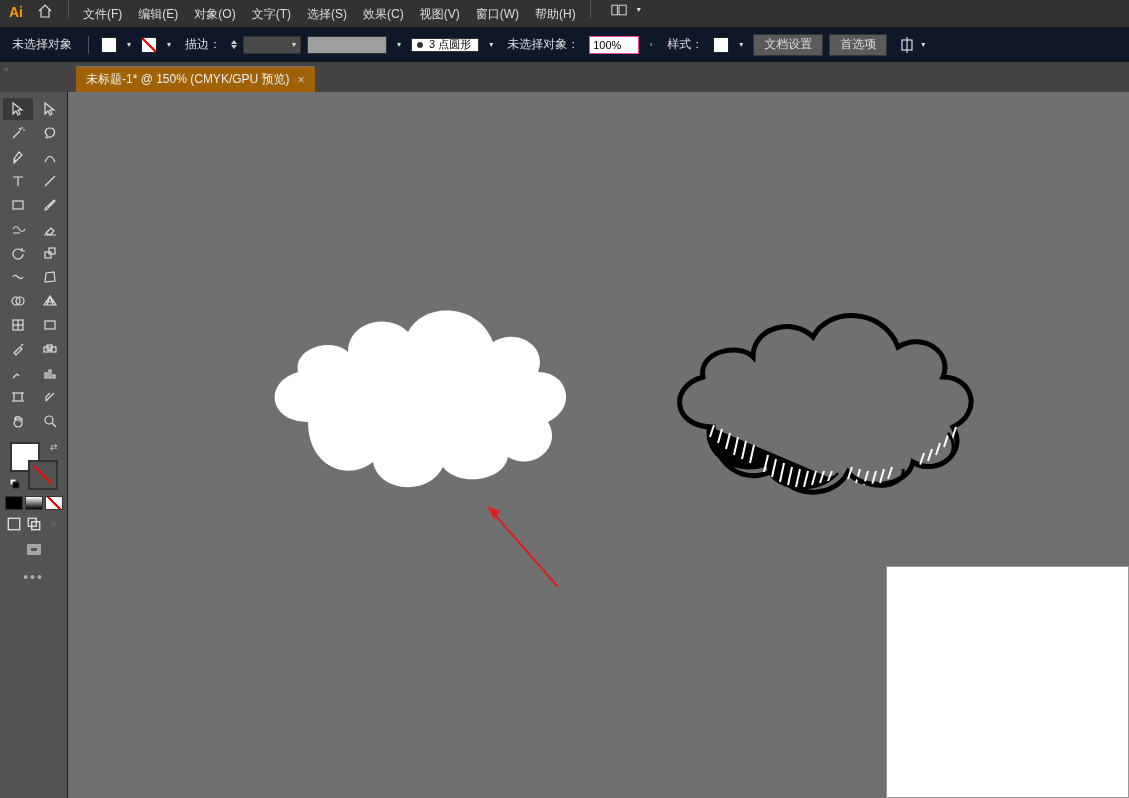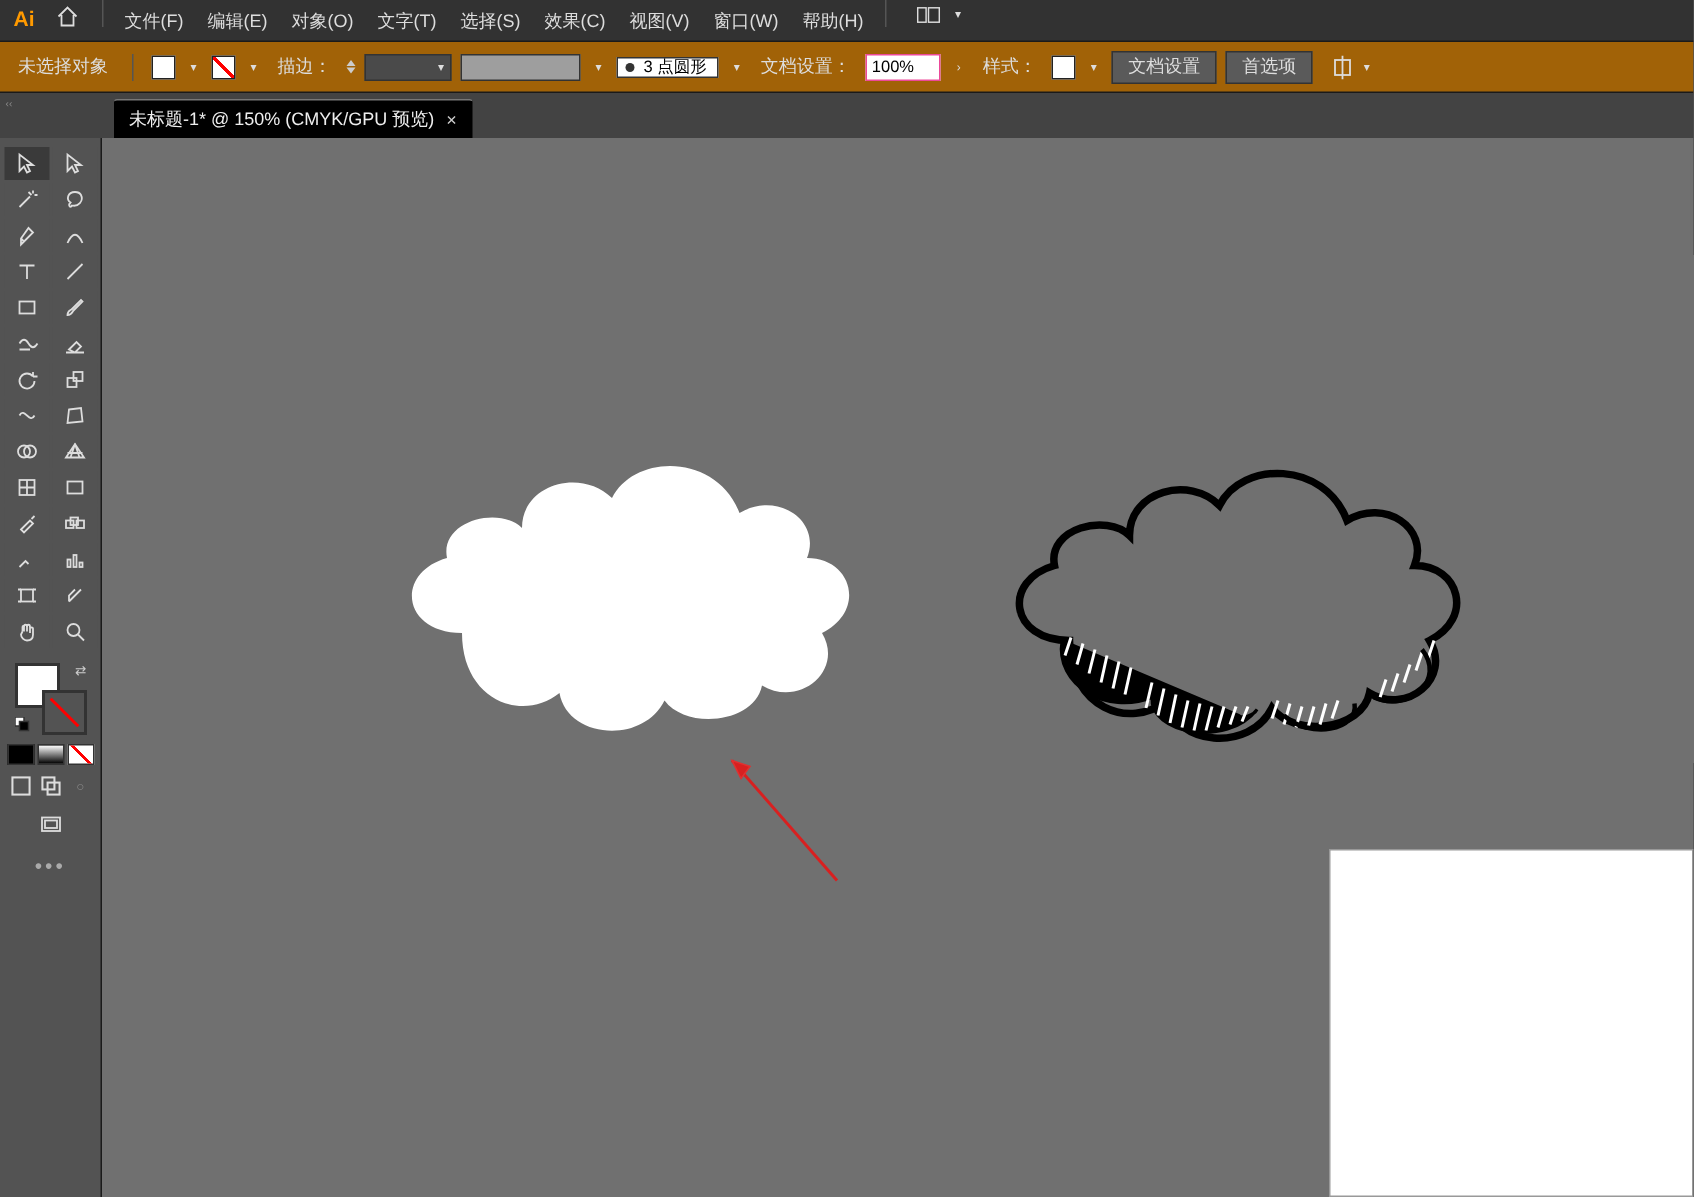--- a/index.html
+++ b/index.html
@@ -7,41 +7,41 @@
 
 
 .menubar { height: 28px; background: #323232; display: flex; align-items: flex-start; padding: 0 4px; border-bottom: 1px solid #1a1a1a; }
 .app-icon { width: 24px; height: 24px; display: flex; align-items: center; justify-content: center; font-weight: bold; color: #ff9a00; font-size: 14px; }
 .home-icon { width: 22px; height: 22px; display: flex; align-items: center; justify-content: center; margin: 0 6px; color: #ccc; }
 .menu-sep { width: 1px; height: 18px; background: #555; margin: 0 6px; }
 .menu-item { padding: 0 8px; line-height: 28px; cursor: default; color: #ddd; font-size: 12px; }
 .panel-toggle { width: 28px; height: 20px; margin-left: 8px; display: flex; align-items: center; justify-content: center; }
 
 
-.controlbar { height: 34px; background: #a16207; display: flex; align-items: center; padding: 0 8px; gap: 6px; border-bottom: 1px solid #1a1a1a; }
+.controlbar { height: 34px; background: #0f172a; display: flex; align-items: center; padding: 0 8px; gap: 6px; border-bottom: 1px solid #1a1a1a; }
 .ctrl-label { color: #ddd; font-size: 12px; padding: 0 4px; }
 .swatch { width: 16px; height: 16px; border: 1px solid #222; }
 .fill-swatch { background: #fff; }
 .stroke-swatch { background: linear-gradient(45deg, transparent 45%, #f00 45%, #f00 55%, transparent 55%), #fff; }
 .dd-arrow { width: 12px; height: 18px; display: flex; align-items: center; justify-content: center; color: #ddd; font-size: 8px; }
 .wide-dd { width: 58px; height: 18px; background: #4a4a4a; border: 1px solid #333; display: inline-flex; align-items: center; }
 .ctrl-input { width: 82px; height: 18px; background: #fff; border: 1px solid #ec4899; color: #000; font-size: 11px; padding: 0 3px; }
 .ctrl-input.small { width: 50px; }
 .ctrl-readonly { width: 80px; height: 18px; background: #9e9e9e; border: 1px solid #333; }
 .ctrl-btn { height: 22px; background: #5a5a5a; border: 1px solid #333; color: #ddd; font-size: 12px; padding: 0 10px; display: inline-flex; align-items: center; }
 .spin { display: inline-flex; flex-direction: column; gap: 1px; }
 .spin span { width: 0; height: 0; border-left: 3px solid transparent; border-right: 3px solid transparent; }
 .spin .up { border-bottom: 4px solid #ccc; }
 .spin .down { border-top: 4px solid #ccc; }
 .bullet { width: 6px; height: 6px; background: #333; border-radius: 50%; margin: 0 2px; }
 
 
 .tabsrow { height: 30px; background: #434343; display: flex; align-items: stretch; }
 .tab-gutter { width: 12px; background: #434343; display: flex; align-items: flex-start; justify-content: center; padding-top: 4px; font-size: 7px; color: #888; }
-.doc-tab { background: #000000; display: flex; align-items: center; padding: 0 10px; font-size: 12px; color: #eee; margin-top: 4px; height: 26px; border-radius: 2px 2px 0 0; border-top:1px solid #777; }
+.doc-tab { background: #a16207; display: flex; align-items: center; padding: 0 10px; font-size: 12px; color: #eee; margin-top: 4px; height: 26px; border-radius: 2px 2px 0 0; border-top:1px solid #777; }
 .doc-tab .close { margin-left: 8px; font-size: 12px; color: #ccc; }
 
 
 .main { display: flex; height: calc(798px - 28px - 34px - 30px); }
 .toolbox { width: 68px; background: #535353; border-right: 1px solid #1a1a1a; padding: 4px 0; display: flex; flex-direction: column; align-items: center; }
 .tool-grid { display: grid; grid-template-columns: 30px 30px; gap: 2px; padding: 2px; }
 .tool { width: 30px; height: 22px; display: flex; align-items: center; justify-content: center; color: #ddd; background: #535353; }
 .tool.sel { background: #3a3a3a; }
 .color-area { margin-top: 8px; position: relative; width: 48px; height: 48px; }
 .color-area .fill { position: absolute; top: 0; left: 0; width: 30px; height: 30px; background: #fff; border: 2px solid #333; }
@@ -118,21 +118,21 @@
 
   <div class="ctrl-readonly"></div>
   <div class="dd-arrow">▾</div>
 
   <div style="display:flex;align-items:center;background:#fff;border:1px solid #333;height:14px;padding:0 3px;">
     <span class="bullet"></span>
     <span style="color:#000;font-size:11px;padding:0 4px;">3 点圆形</span>
   </div>
   <div class="dd-arrow">▾</div>
 
-  <span class="ctrl-label">文档设置：</span>
+  <span class="ctrl-label">未选择对象：</span>
   <input class="ctrl-input small" value="100%" style="">
   <div class="dd-arrow">›</div>
 
   <span class="ctrl-label">样式：</span>
   <div class="swatch" style="background:#fff"></div>
   <div class="dd-arrow">▾</div>
 
   <button class="ctrl-btn">文档设置</button>
   <button class="ctrl-btn">首选项</button>
 

